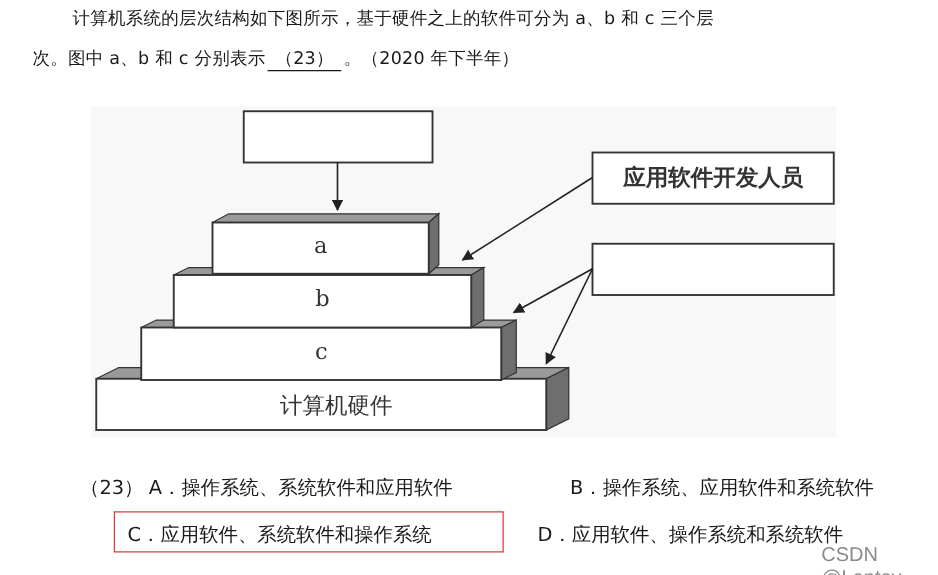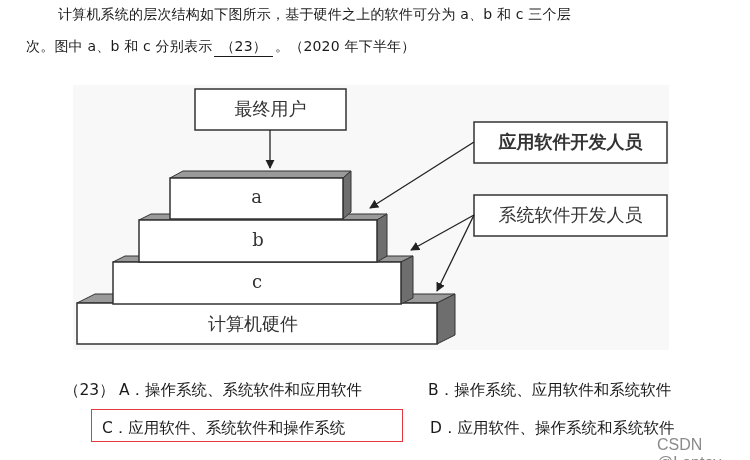--- a/index.html
+++ b/index.html
@@ -22,21 +22,21 @@
       background: #f8f8f8;
     }
     #diagram svg { position: absolute; left: 0; top: 0; }
     .dlabel {
       position: absolute; font-family: "DejaVu Serif", "Liberation Serif", serif;
       font-size: 18px; color: #333; text-align: center; white-space: nowrap;
     }
     .answers { position: absolute; font-size: 15.5px; white-space: nowrap; color: #1a1a1a; }
     #qnum { left: 64px; top: 380px; }
     #optA { left: 119px; top: 380px; }
-    #optB { left: 428px; top: 380px; }
+    #optB { left: 456px; top: 380px; }
     #optC { left: 102px; top: 418px; }
     #optD { left: 430px; top: 418px; }
     #highlight {
       position: absolute; left: 91px; top: 409px; width: 312px; height: 33px;
       border: 1.5px solid #e0393e; box-sizing: border-box;
     }
     #watermark {
       position: absolute; left: 657px; top: 436px; font-size: 16px; color: #8a8a8a;
       font-family: "Liberation Sans", sans-serif;
     }
@@ -77,27 +77,25 @@
     <rect x="97" y="93" width="173" height="41" fill="#fff" stroke="#333" stroke-width="1.5"></rect>
 
     <rect x="401" y="37" width="193" height="41" fill="#fff" stroke="#333" stroke-width="1.5"></rect>
     <rect x="401" y="110" width="193" height="41" fill="#fff" stroke="#333" stroke-width="1.5"></rect>
 
     <line x1="401" y1="57" x2="297" y2="123" stroke="#222" stroke-width="1.3" marker-end="url(#arr)"></line>
     <line x1="401" y1="130" x2="338" y2="165" stroke="#222" stroke-width="1.3" marker-end="url(#arr)"></line>
     <line x1="401" y1="130" x2="364" y2="206" stroke="#222" stroke-width="1.3" marker-end="url(#arr)"></line>
   </svg>
 
-  <div class="dlabel" style="left:122px; top:12px; width:151px;">最终用户</div>
   <div class="dlabel" style="left:97px; top:101px; width:173px;">a</div>
   <div class="dlabel" style="left:66px; top:144px; width:238px;">b</div>
   <div class="dlabel" style="left:40px; top:186px; width:288px;">c</div>
-  <div class="dlabel" style="left:0; top:227px; width:360px;">计算机硬件</div>
+  <div class="dlabel" style="left:16px; top:227px; width:360px;">计算机硬件</div>
   <div class="dlabel" style="left:401px; top:45px; width:193px;font-weight:bold;">应用软件开发人员</div>
-  <div class="dlabel" style="left:401px; top:118px; width:193px;">系统软件开发人员</div>
 </div>
 
 <div id="qnum" class="answers">（23）</div>
 <div id="optA" class="answers">A．操作系统、系统软件和应用软件</div>
 <div id="optB" class="answers">B．操作系统、应用软件和系统软件</div>
 <div id="highlight"></div>
 <div id="optC" class="answers">C．应用软件、系统软件和操作系统</div>
 <div id="optD" class="answers">D．应用软件、操作系统和系统软件</div>
 
 <div id="watermark">CSDN @Laptoy</div>

